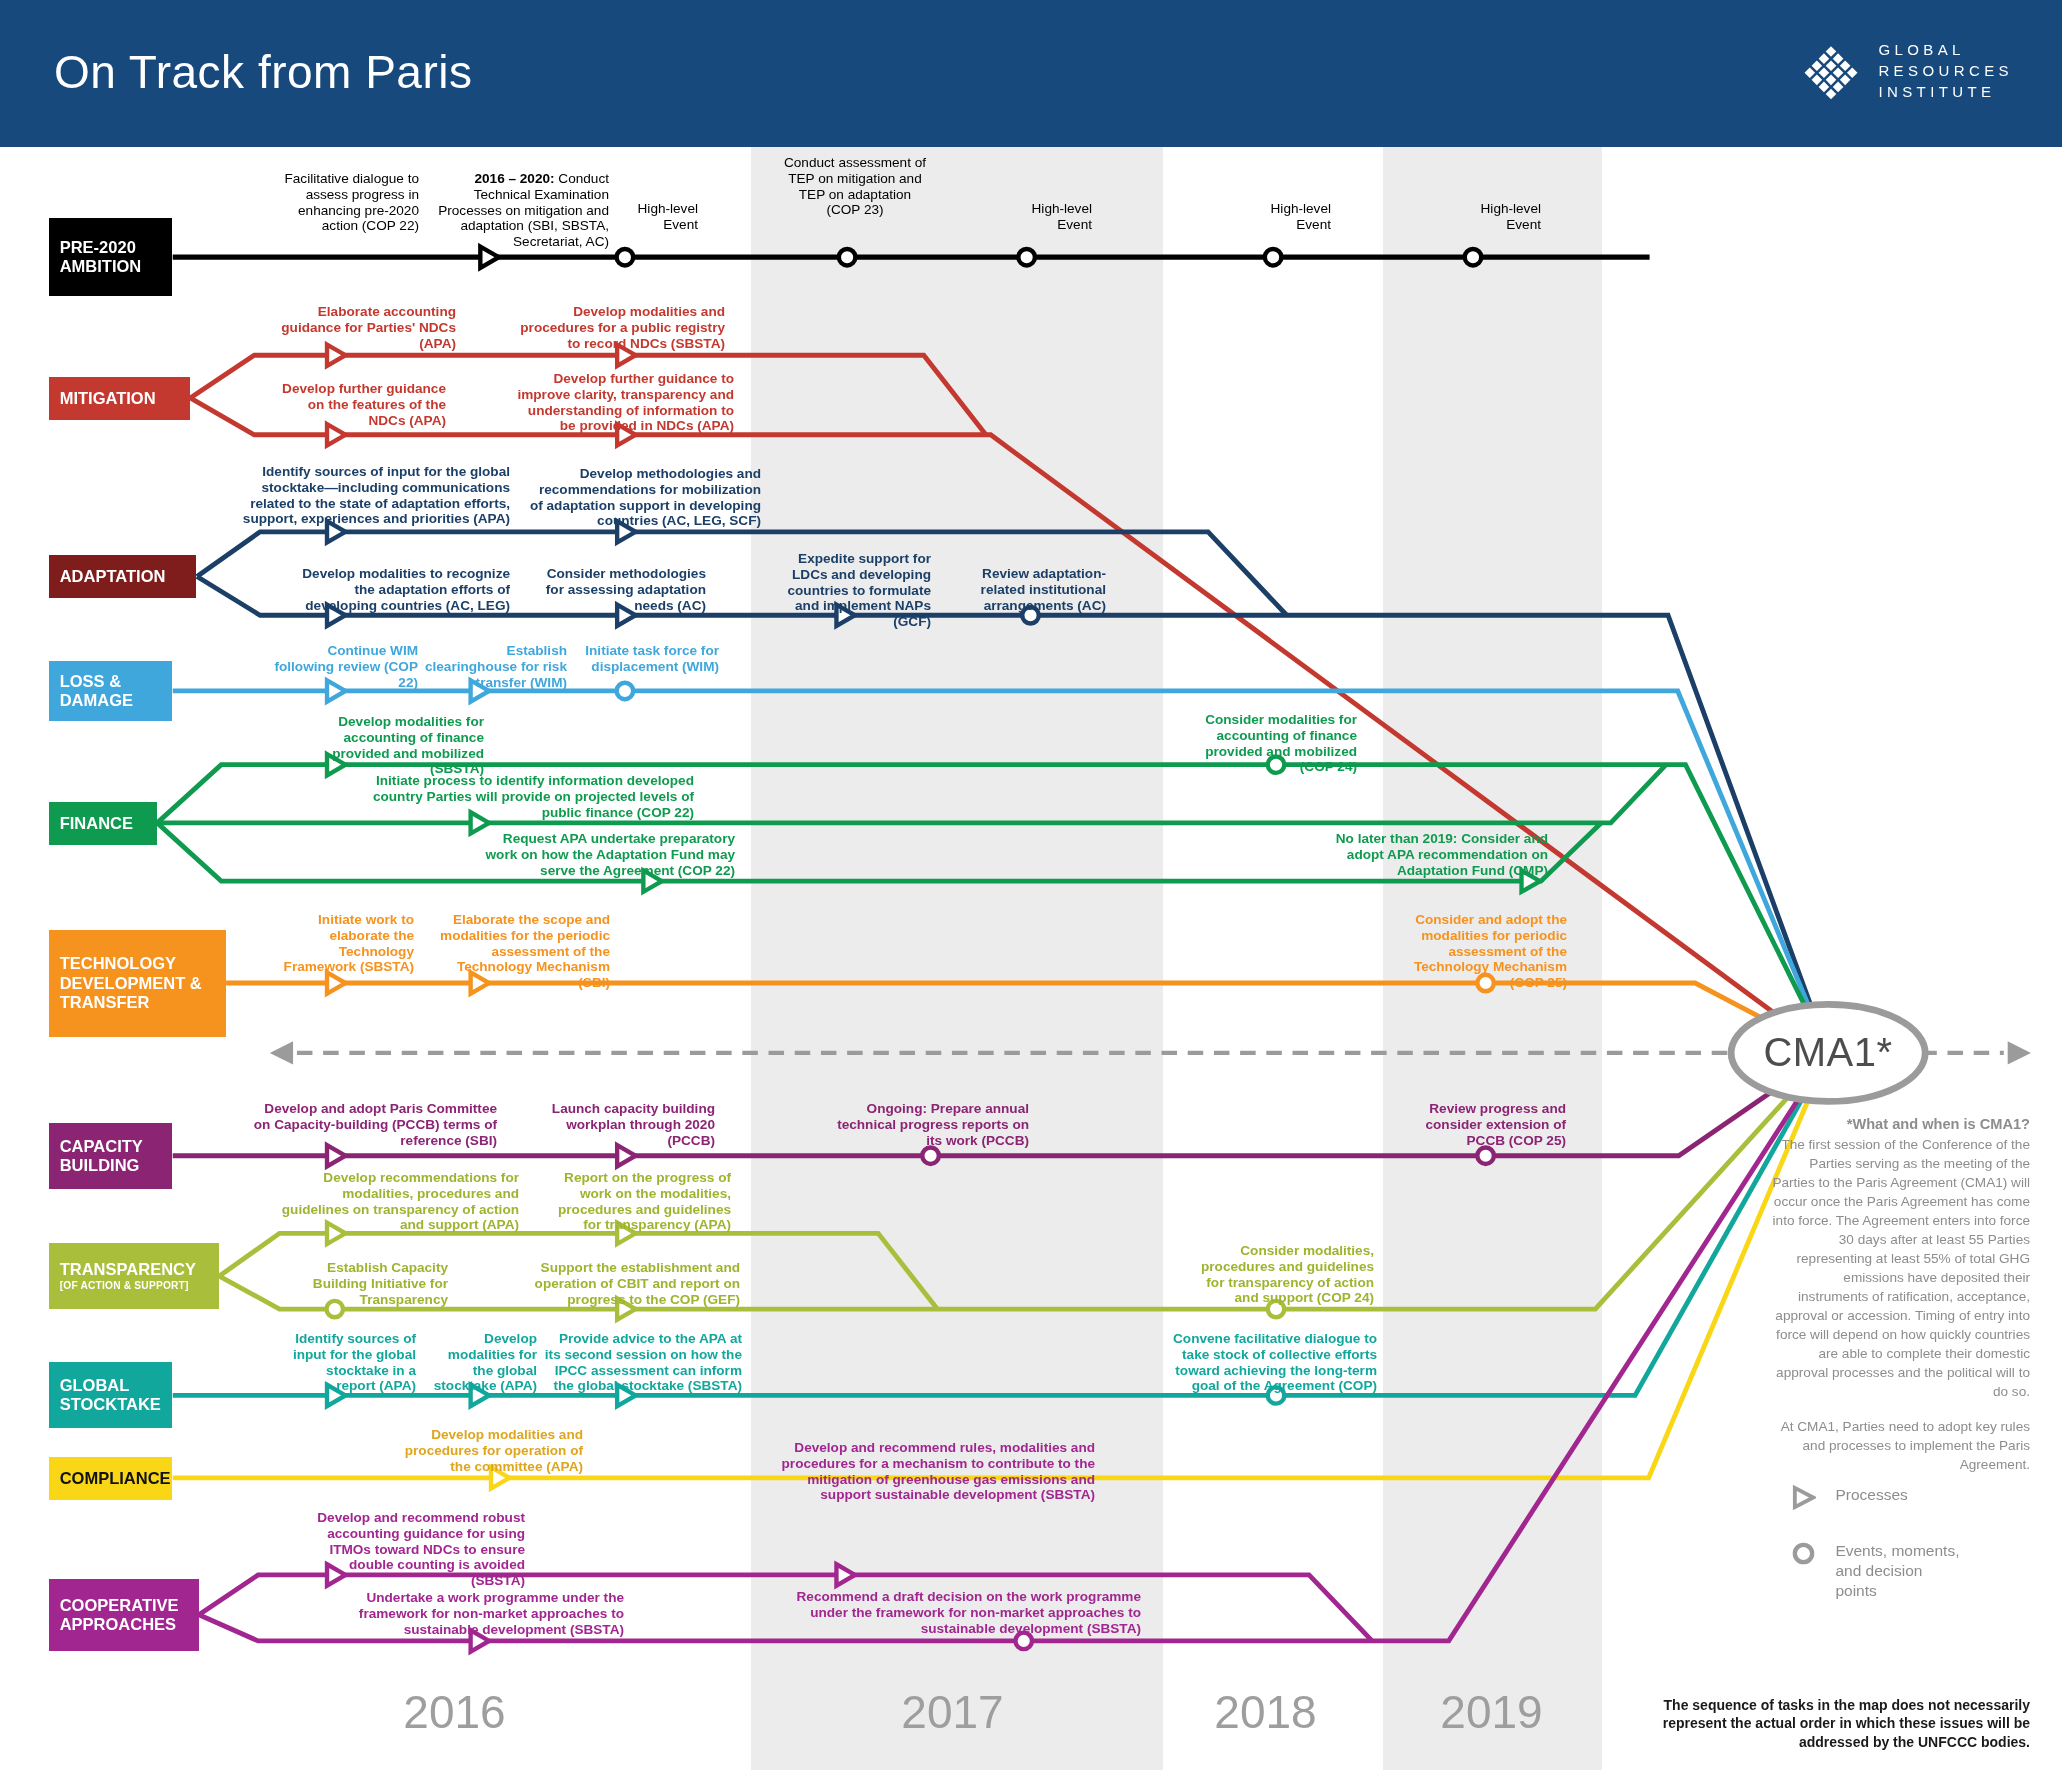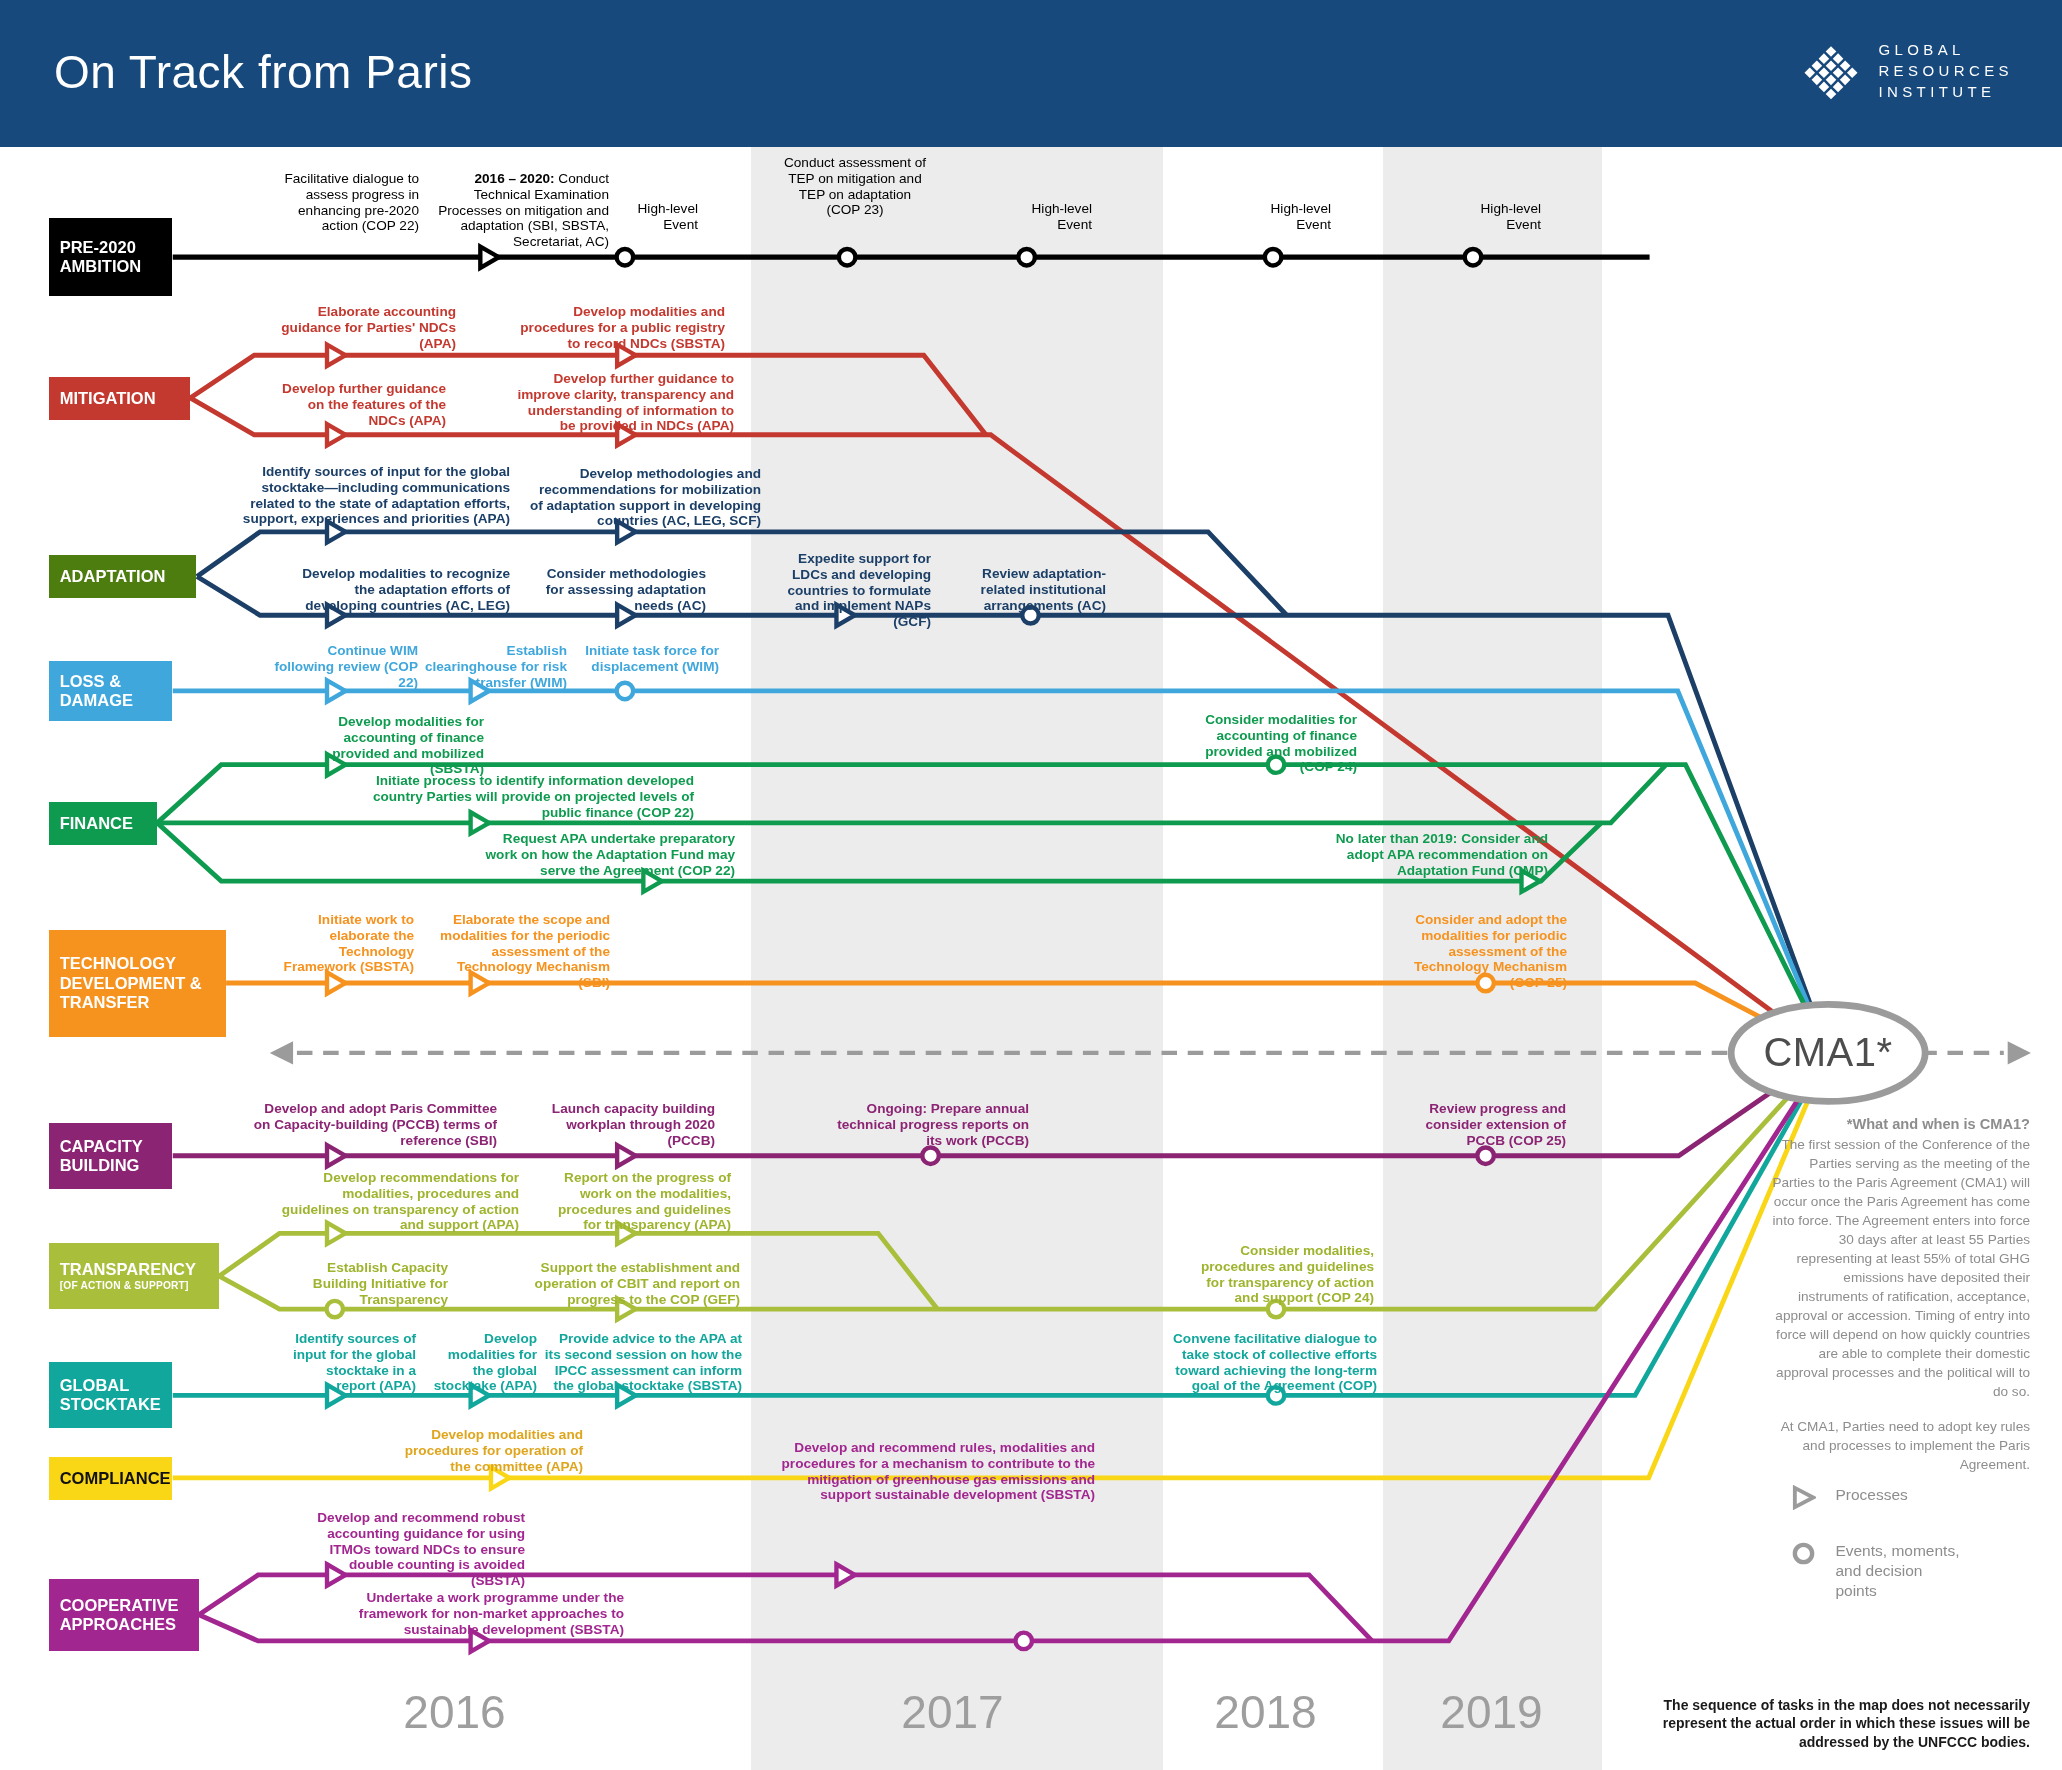--- a/index.html
+++ b/index.html
@@ -118,21 +118,21 @@
       <div class="lbl" style="left: 1005px; top: 201px; width: 87px; color: rgb(0, 0, 0); font-weight: 400;">High-level Event</div>
       <div class="lbl" style="left: 1244px; top: 201px; width: 87px; color: rgb(0, 0, 0); font-weight: 400;">High-level Event</div>
       <div class="lbl" style="left: 1454px; top: 201px; width: 87px; color: rgb(0, 0, 0); font-weight: 400;">High-level Event</div>
       <div class="tbox" style="left: 49px; top: 377px; width: 141px; height: 43px; background: rgb(196, 57, 47);">
         <div class="">MITIGATION</div>
       </div>
       <div class="lbl" style="left: 281px; top: 304px; width: 175px; color: rgb(196, 57, 47);">Elaborate accounting guidance for Parties' NDCs (APA)</div>
       <div class="lbl" style="left: 516px; top: 304px; width: 209px; color: rgb(196, 57, 47);">Develop modalities and procedures for a public registry to record NDCs (SBSTA)</div>
       <div class="lbl" style="left: 281px; top: 381px; width: 165px; color: rgb(196, 57, 47);">Develop further guidance on the features of the NDCs (APA)</div>
       <div class="lbl" style="left: 516px; top: 371px; width: 218px; color: rgb(196, 57, 47);">Develop further guidance to improve clarity, transparency and understanding of information to be provided in NDCs (APA)</div>
-      <div class="tbox" style="left: 49px; top: 555px; width: 147px; height: 43px; background: #4d7c0f;">
+      <div class="tbox" style="left: 49px; top: 555px; width: 147px; height: 43px; background: #7f1d1d;">
         <div class="">ADAPTATION</div>
       </div>
       <div class="lbl" style="left: 233px; top: 464px; width: 277px; color: rgb(27, 63, 103);">Identify sources of input for the global stocktake—including communications related to the state of adaptation efforts, support, experiences and priorities (APA)</div>
       <div class="lbl" style="left: 528px; top: 466px; width: 233px; color: rgb(27, 63, 103);">Develop methodologies and recommendations for mobilization of adaptation support in developing countries (AC, LEG, SCF)</div>
       <div class="lbl" style="left: 292px; top: 566px; width: 218px; color: rgb(27, 63, 103);">Develop modalities to recognize the adaptation efforts of developing countries (AC, LEG)</div>
       <div class="lbl" style="left: 541px; top: 566px; width: 165px; color: rgb(27, 63, 103);">Consider methodologies for assessing adaptation needs (AC)</div>
       <div class="lbl" style="left: 766px; top: 551px; width: 165px; color: rgb(27, 63, 103);">Expedite support for LDCs and developing countries to formulate and implement NAPs (GCF)</div>
       <div class="lbl" style="left: 956px; top: 566px; width: 150px; color: rgb(27, 63, 103);">Review adaptation- related institutional arrangements (AC)</div>
       <div class="tbox" style="left: 49px; top: 661px; width: 123px; height: 60px; background: rgb(63, 167, 220);">
         <div class="">LOSS &amp; DAMAGE</div>
@@ -180,20 +180,21 @@
       <div class="tbox" style="left: 49px; top: 1457px; width: 123px; height: 43px; background: rgb(249, 214, 22); color: rgb(17, 17, 17);">
         <div class="">COMPLIANCE</div>
       </div>
       <div class="lbl" style="left: 384px; top: 1427px; width: 199px; color: rgb(223, 165, 29);">Develop modalities and procedures for operation of the committee (APA)</div>
       <div class="tbox" style="left: 49px; top: 1579px; width: 150px; height: 72px; background: rgb(162, 38, 143);">
         <div class="">COOPERATIVE APPROACHES</div>
       </div>
       <div class="lbl" style="left: 297px; top: 1510px; width: 228px; color: rgb(162, 38, 143);">Develop and recommend robust accounting guidance for using ITMOs toward NDCs to ensure double counting is avoided (SBSTA)</div>
       <div class="lbl" style="left: 770px; top: 1440px; width: 325px; color: rgb(162, 38, 143);">Develop and recommend rules, modalities and procedures for a mechanism to contribute to the mitigation of greenhouse gas emissions and support sustainable development (SBSTA)</div>
       <div class="lbl" style="left: 357px; top: 1590px; width: 267px; color: rgb(162, 38, 143);">Undertake a work programme under the framework for non-market approaches to sustainable development (SBSTA)</div>
+      <div class="lbl" style="left: 782px; top: 1589px; width: 359px; color: rgb(162, 38, 143);">Recommend a draft decision on the work programme under the framework for non-market approaches to sustainable development (SBSTA)</div>
       <div class="year" style="left: 377px;">2016</div>
       <div class="year" style="left: 875px;">2017</div>
       <div class="year" style="left: 1188px;">2018</div>
       <div class="year" style="left: 1414px;">2019</div>
     </div>
 
   <div class="header">
     <div class="title">On Track from Paris</div>
     <div class="logo">
       <svg width="60" height="60" viewBox="-6 -6 72 72">

